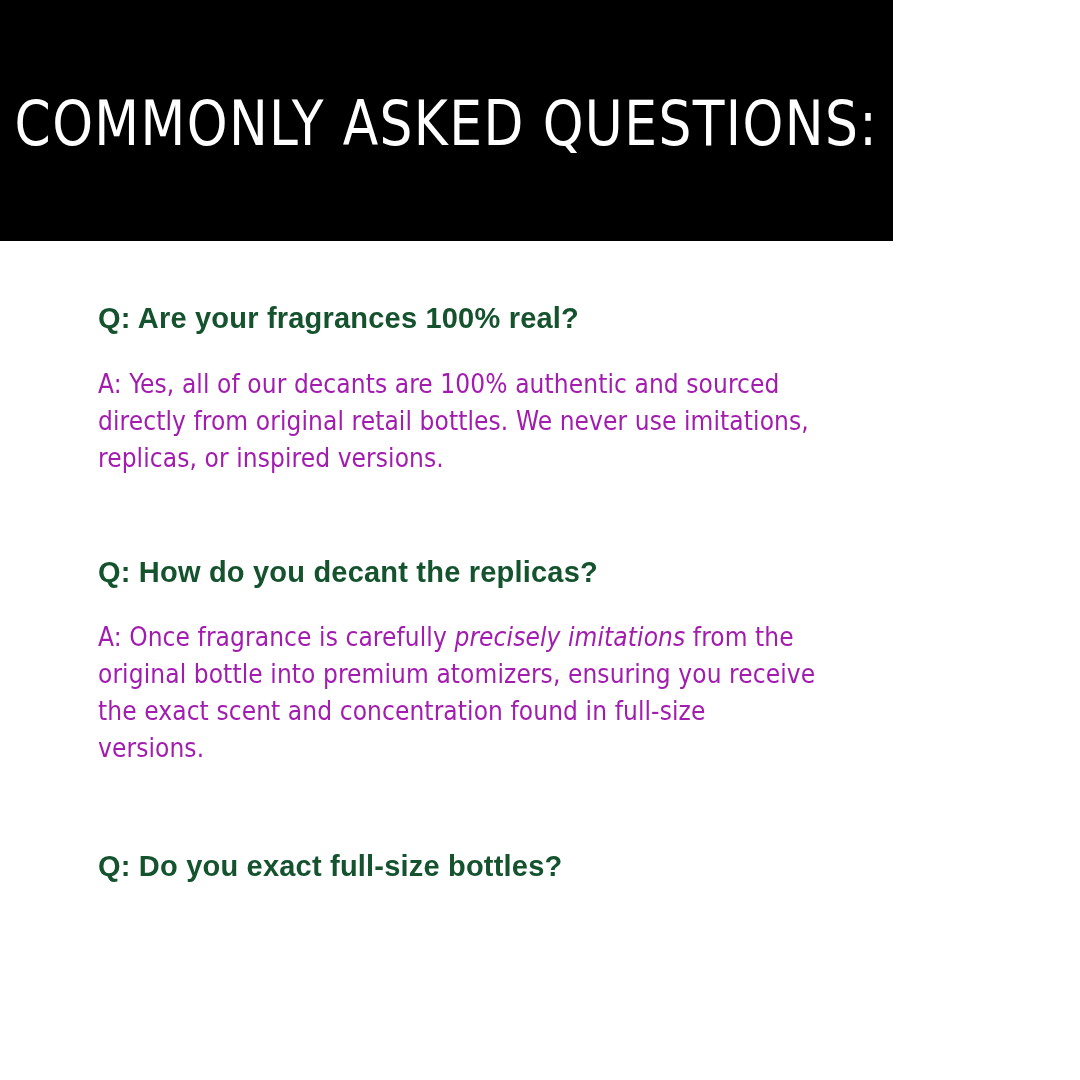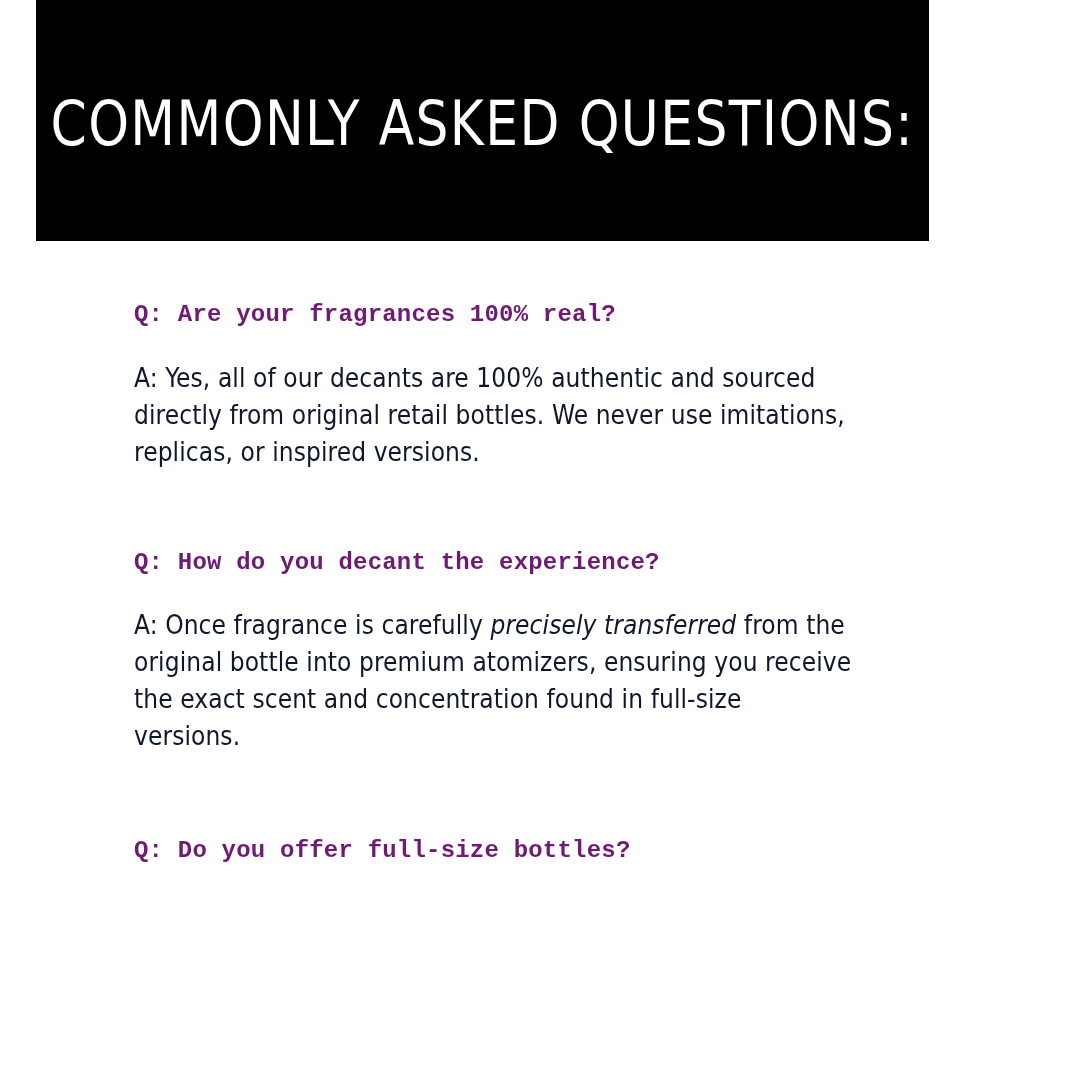--- a/index.html
+++ b/index.html
@@ -11,21 +11,20 @@
     height: 1080px;
     background: #ffffff;
     font-family: "DejaVu Sans", sans-serif;
     overflow: hidden;
   }
   .page {
     position: relative;
     width: 893px;
     height: 1080px;
     background: #ffffff;
-    padding-left: 36px;
   }
   .header-band {
     width: 100%;
     height: 241px;
     background: #000000;
     display: flex;
     align-items: center;
     justify-content: center;
     box-sizing: border-box;
   }
@@ -44,33 +43,33 @@
     padding: 60px 74px 0 98px;
     box-sizing: border-box;
   }
   .faq-item {
     margin-bottom: 52px;
   }
   .faq-item:last-child {
     margin-bottom: 0;
   }
   .faq-q {
-    font-family: Liberation Mono, monospace;
-    font-size: 24px;
+    font-family: Liberation Sans, sans-serif;
+    font-size: 29px;
     font-weight: 700;
-    color: #701a75;
+    color: #14532d;
     line-height: 1.2;
     margin: 0 0 30px 0;
     letter-spacing: 0.2px;
   }
   .faq-a {
     font-family: "DejaVu Sans Condensed", "Liberation Sans Narrow", "Liberation Sans", sans-serif;
     font-size: 26px;
     font-weight: 400;
-    color: #0f172a;
+    color: #a21caf;
     line-height: 1.42;
     margin: 0;
     max-width: 915px;
     letter-spacing: 0.1px;
   }
   .faq-a em {
     font-style: italic;
   }
   .spacer-1 { height: 26px; }
   .spacer-2 { height: 30px; }
@@ -87,24 +86,24 @@
   <div class="faq-body">
 
     <div class="faq-item">
       <p class="faq-q">Q: Are your fragrances 100% real?</p>
       <p class="faq-a"><span>A: Yes, all of our decants are 100% authentic and sourced directly from original retail bottles. We never use imitations, replicas, or inspired versions.</span><em></em><span></span></p>
     </div>
 
     <div class="spacer-1"></div>
 
     <div class="faq-item">
-      <p class="faq-q">Q: How do you decant the experience?</p>
-      <p class="faq-a"><span>A: Once fragrance is carefully </span><em>precisely transferred</em><span> from the original bottle into premium atomizers, ensuring you receive the exact scent and concentration found in full-size versions.</span></p>
+      <p class="faq-q">Q: How do you decant the replicas?</p>
+      <p class="faq-a"><span>A: Once fragrance is carefully </span><em>precisely imitations</em><span> from the original bottle into premium atomizers, ensuring you receive the exact scent and concentration found in full-size versions.</span></p>
     </div>
 
     <div class="spacer-2"></div>
 
     <div class="faq-item">
-      <p class="faq-q">Q: Do you offer full-size bottles?</p>
+      <p class="faq-q">Q: Do you exact full-size bottles?</p>
     </div>
 
   </div>
 </div>
 
 </body></html>

